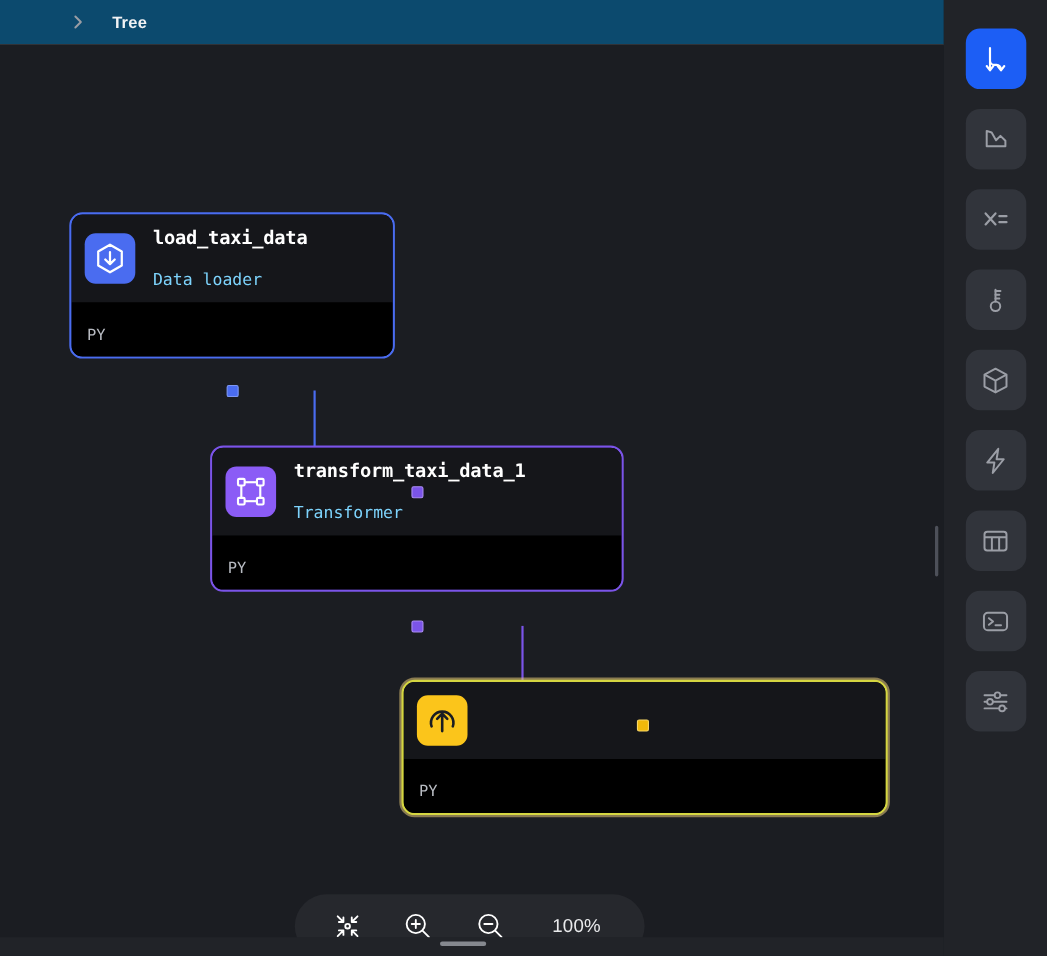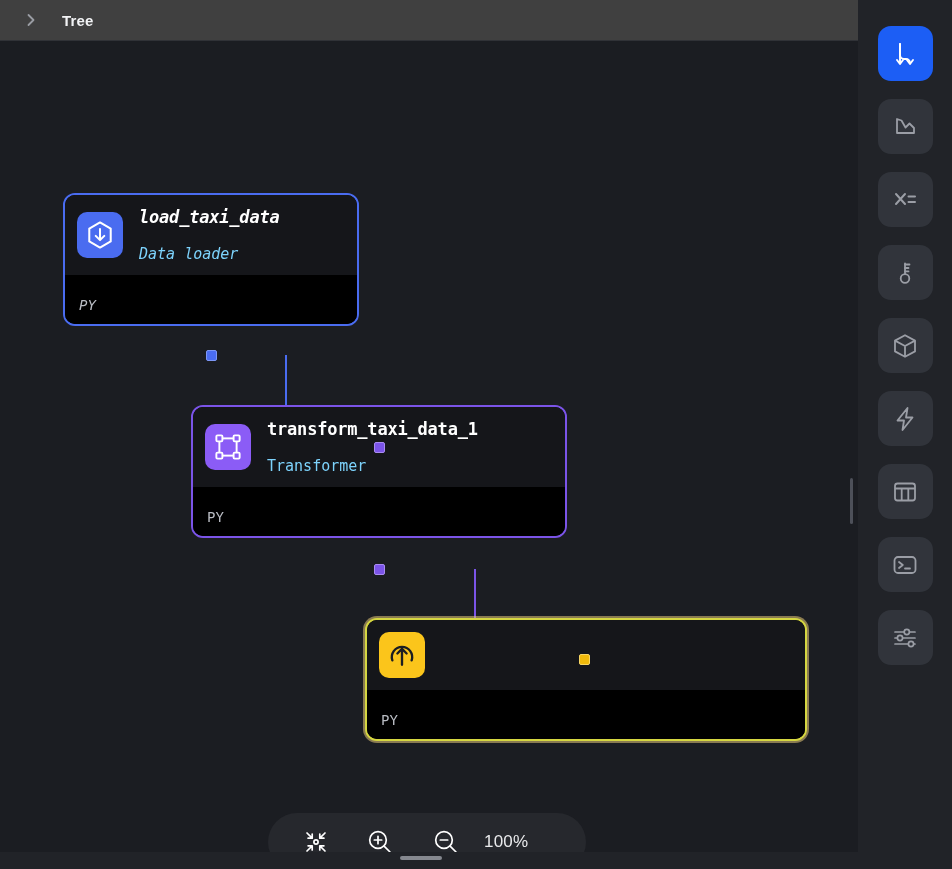--- a/index.html
+++ b/index.html
@@ -7,23 +7,24 @@
     width: 952px; height: 869px;
     background: #1b1d22;
     font-family: "Liberation Sans", sans-serif;
     overflow: hidden;
   }
   #app { position: relative; width: 952px; height: 869px; background: #1b1d22; }
 
   
   .header {
     position: absolute; left: 0; top: 0; width: 858px; height: 41px;
-    background: #404040;
+    background: #0c4a6e;
     display: flex; align-items: center;
     border-bottom: 1px solid #303237;
+    padding-left: 40px;
   }
   .header .chev { margin-left: 20px; width: 22px; height: 22px;
     display: flex; align-items: center; justify-content: center; cursor: pointer; }
   .header .chev svg { display: block; }
   .header .title {
     margin-left: 20px; color: #f2f3f5; font-size: 15px; font-weight: bold;
     letter-spacing: .2px;
   }
 
   
@@ -62,21 +63,21 @@
     font-family: "DejaVu Sans Mono", "Liberation Mono", monospace;
     white-space: nowrap;
   }
   .node .nfoot {
     background: #000000; padding: 22px 14px 11px 14px;
     color: #b9bcc3; font-size: 14px;
     font-family: "DejaVu Sans Mono", "Liberation Mono", monospace;
   }
 
   
-  .node.blue   { border-color: #4a6cf0; font-style: italic; }
+  .node.blue   { border-color: #4a6cf0; }
   .node.blue   .nicon { background: #4a6cf0; }
   .node.purple { border-color: #7b54e8; }
   .node.purple .nicon { background: #8b5cf6; }
   .node.yellow { border-color: #d5d641; box-shadow: 0 0 0 2px rgba(230,200,120,.55); }
   .node.yellow .nicon { background: #fbc51b; }
 
   
   .port { position: absolute; width: 11px; height: 11px; border-radius: 2px; }
   .port.blue   { background: #4a6cf0; border: 1px solid #7d97f5; }
   .port.purple { background: #7b54e8; border: 1px solid #a98bf2; }
@@ -90,21 +91,21 @@
     display: flex; align-items: center;
   }
   .zbtn {
     width: 44px; height: 44px; border-radius: 8px; background: none; border: none;
     display: flex; align-items: center; justify-content: center; cursor: pointer;
   }
   .zbtn:nth-of-type(1) { margin-left: 26px; }
   .zbtn:nth-of-type(2) { margin-left: 20px; }
   .zbtn:nth-of-type(3) { margin-left: 22px; }
   .zlevel {
-    margin-left: 16px; color: #e9eaec; font-size: 17px; letter-spacing: .2px;
+    margin-left: 34px; color: #e9eaec; font-size: 17px; letter-spacing: .2px;
   }
 
   
   .rail {
     position: absolute; right: 0; top: 0; width: 94px; height: 869px;
     background: #212328;
     display: flex; flex-direction: column; align-items: center;
     padding-top: 26px; gap: 18px;
   }
   .rail-btn {

